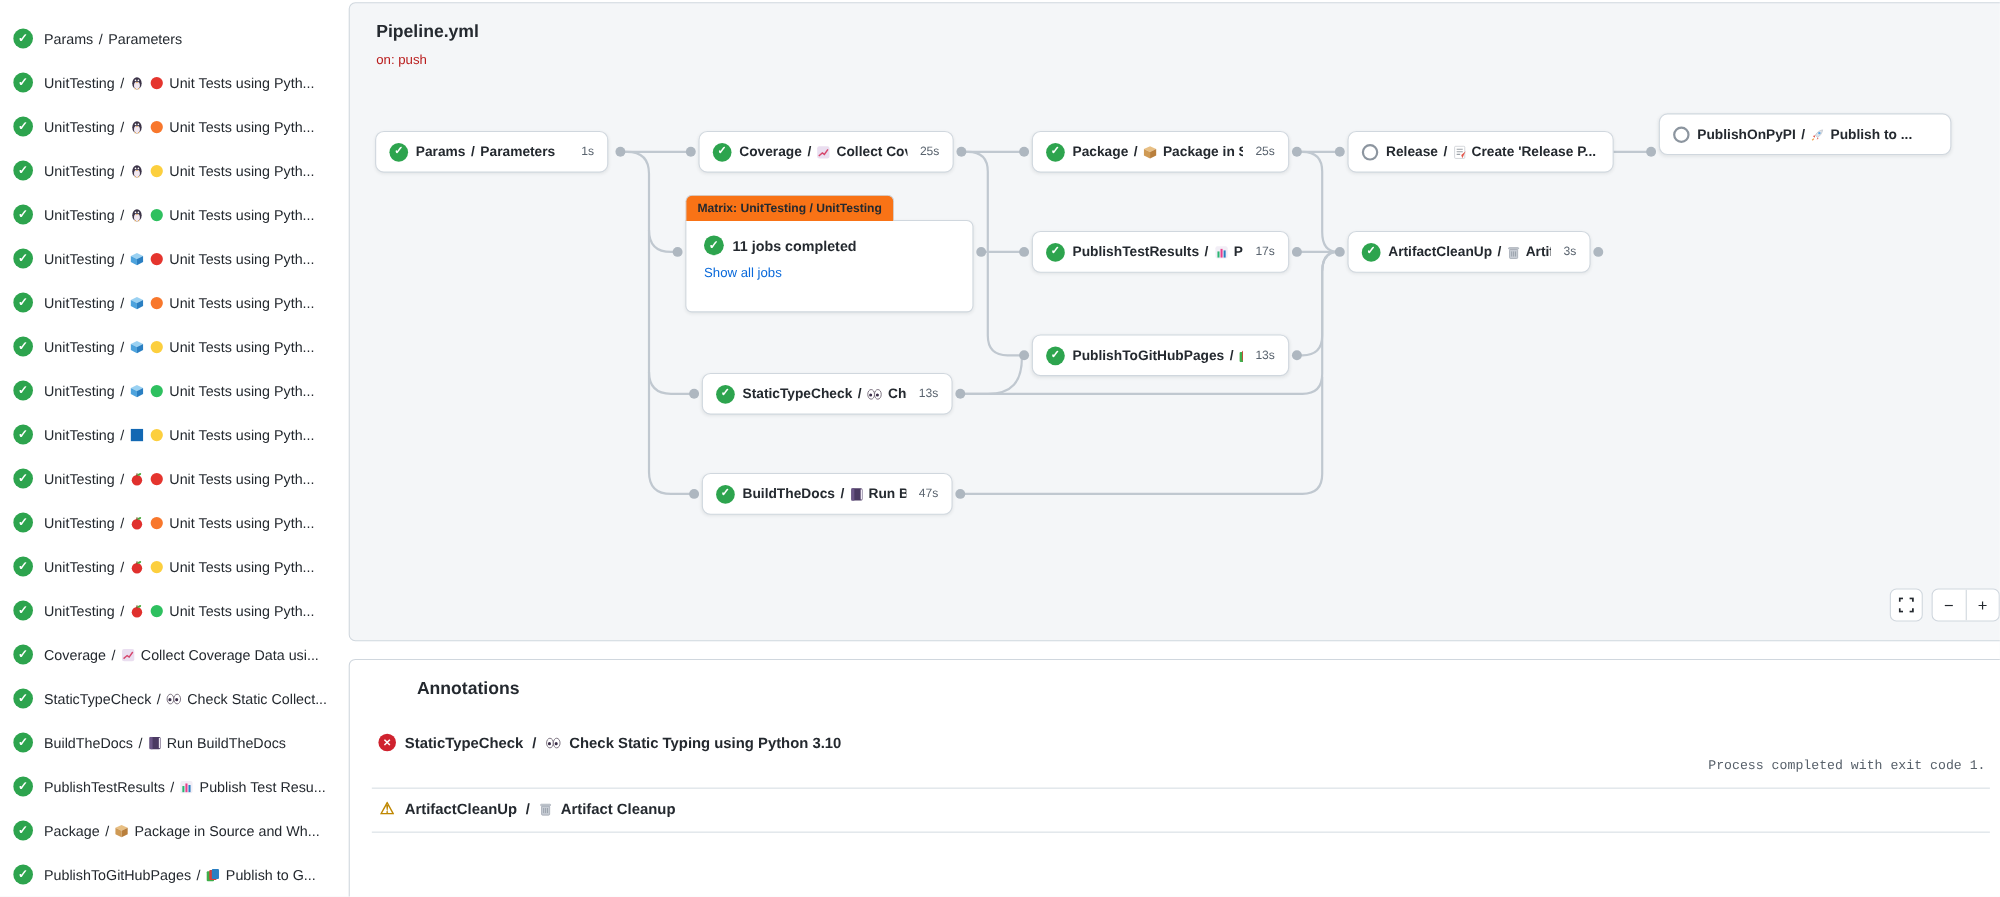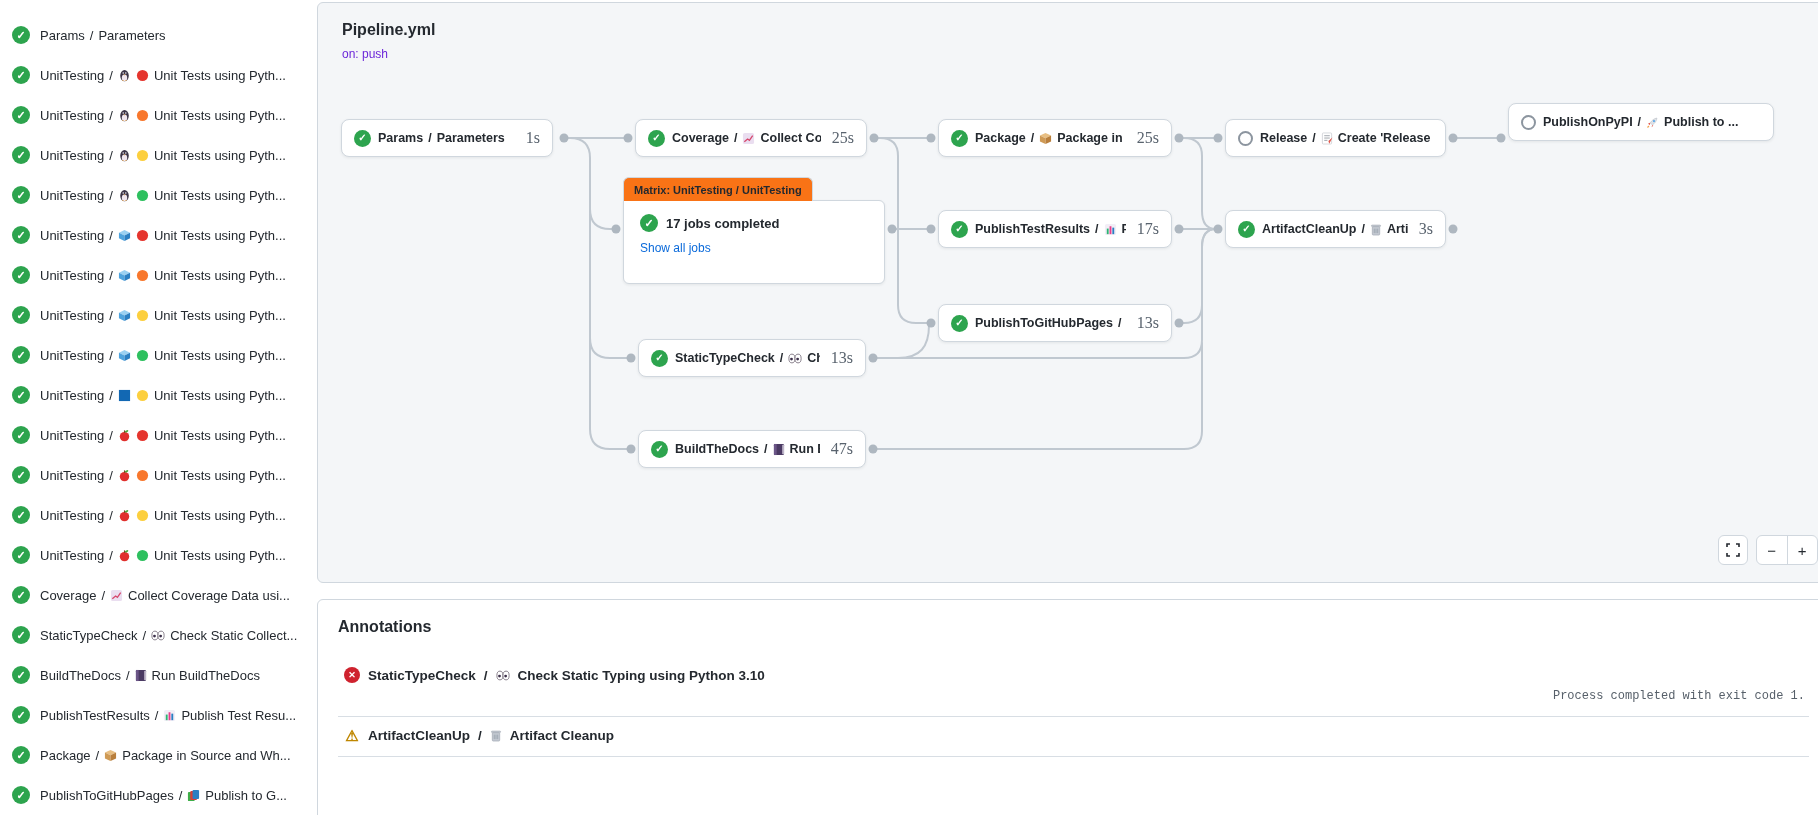--- a/index.html
+++ b/index.html
@@ -19,29 +19,29 @@
         color:#fff; display:inline-flex; align-items:center; justify-content:center;
         font-size:11px; font-weight:700; line-height:1; }
   .ci.sm { width:17px; height:17px; min-width:17px; font-size:10px; }
   .skip { width:15px; height:15px; min-width:15px; border-radius:50%; background:#fff;
           border:2px solid #8c959f; display:inline-block; }
   .nicon, .sicon { display:inline-flex; align-items:center; }
   
   .graph-panel { position:absolute; left:317px; top:2px; width:1513px; height:581px;
                  background:#f4f6f8; border:1px solid #d0d7de; border-radius:6px; }
   .graph-title { position:absolute; left:24px; top:18px; font-size:16px; font-weight:700; }
-  .graph-sub { position:absolute; left:24px; top:44px; font-size:12px; color:#6d28d9;text-align:center; }
+  .graph-sub { position:absolute; left:24px; top:44px; font-size:12px; color:#b91c1c;text-align:center; }
   .edges { position:absolute; left:0; top:0; width:1513px; height:581px; pointer-events:none; }
   .node { position:absolute; height:38px; background:#fff; border:1px solid #d0d7de;
           border-radius:8px; box-shadow:0 1px 3px rgba(31,35,40,.08);
           display:flex; align-items:center; gap:7px; padding:0 12px;
           font-size:12.5px; font-weight:600; cursor:pointer; }
   .nlabel { display:inline-flex; align-items:center; gap:5px; overflow:hidden;
             white-space:nowrap; flex:1; }
-  .dur { margin-left:auto; font-weight:400; font-size:16px; color:#59636e; padding-left:4px;font-family:Liberation Serif, serif; }
+  .dur { margin-left:auto; font-weight:400; font-size:11px; color:#59636e; padding-left:4px; }
   .matrix-tab { position:absolute; left:305px; top:174px; height:24px; padding:0 10px;
                 background:#f97316; border:1px solid #d0d7de; border-bottom:none;
                 border-radius:6px 6px 0 0; font-size:11px; font-weight:700;
                 display:flex; align-items:center; z-index:2; }
   .matrix-card { position:absolute; left:305px; top:197px; width:262px; height:84px;
                  background:#fff; border:1px solid #d0d7de; border-radius:0 6px 6px 6px;
                  box-shadow:0 1px 3px rgba(31,35,40,.08); padding:13px 16px; z-index:1; }
   .matrix-row { display:flex; align-items:center; gap:8px; font-size:13px; font-weight:600; }
   .matrix-link { margin-top:9px; font-size:12px; color:#0969da; cursor:pointer; }
   .gbtn { position:absolute; top:532px; height:30px; background:#fff;
@@ -51,21 +51,21 @@
   .zoomgrp { position:absolute; left:1438px; top:532px; width:62px; height:30px;
              background:#fff; border:1px solid #d0d7de; border-radius:6px;
              display:flex; overflow:hidden; }
   .zoomgrp .half { flex:1; display:flex; align-items:center; justify-content:center;
                    font-size:15px; color:#24292f; cursor:pointer; }
   .zoomgrp .half:first-child { border-right:1px solid #d0d7de; }
   
   .ann-panel { position:absolute; left:317px; top:599px; width:1513px; height:232px;
                background:#fff; border:1px solid #d0d7de; border-radius:6px;
                padding:18px 20px 0 20px; }
-  .ann-title { font-size:16px; font-weight:700; }
+  .ann-title { font-size:16px; font-weight:700;margin-left:41px; }
   .ann-sub { margin-top:5px; font-size:12px; color:#59636e; }
   .ann-list { margin-top:20px; }
   .ann-row { padding:11px 4px 13px 6px; border-bottom:1px solid #d8dee4; }
   .ann-head { display:flex; align-items:center; gap:8px; font-size:13.5px; font-weight:700;
               cursor:pointer; }
   .ann-msg { margin:6px 0 0 30px; font-family:"Liberation Mono", monospace;
              font-size:12px; color:#57606a;text-align:right; }
   .err-ic { width:16px; height:16px; min-width:16px; border-radius:50%; background:#cf222e;
             color:#fff; display:inline-flex; align-items:center; justify-content:center;
             font-size:9px; font-weight:700; line-height:1; }
@@ -529,21 +529,21 @@
           <svg width="13" height="13" viewBox="0 0 14 14">
             <polygon points="7,1 13,3.8 7,6.6 1,3.8" fill="#e8bf83"></polygon>
             <polygon points="1,3.8 7,6.6 7,13 1,10.2" fill="#cf9a55"></polygon>
             <polygon points="13,3.8 7,6.6 7,13 13,10.2" fill="#b97f3c"></polygon>
           </svg>
         </span>
         <span>Package in So...</span>
       </span>
     <span class="dur">25s</span>
   </div>
-  <div class="node" style="left:907px;top:116px;width:221px">
+  <div class="node" style="left:907px;top:116px;width:242px">
     <span class="skip"></span>
     <span class="nlabel">
         <span>Release</span>
         <span> / </span>
         <span class="nicon">
           <svg width="12" height="13" viewBox="0 0 13 14">
             <rect x="1.5" y="1" width="10" height="12" rx="1" fill="#fff" stroke="#c9ccd1" stroke-width="0.8"></rect>
             <line x1="3.5" y1="4" x2="9.5" y2="4" stroke="#9aa0a6" stroke-width="1"></line>
             <line x1="3.5" y1="6.5" x2="9.5" y2="6.5" stroke="#9aa0a6" stroke-width="1"></line>
             <line x1="3.5" y1="9" x2="7" y2="9" stroke="#9aa0a6" stroke-width="1"></line>
@@ -568,21 +568,21 @@
           </svg>
         </span>
         <span>Publish to ...</span>
       </span>
   </div>
 
   <div class="matrix-tab">Matrix: UnitTesting / UnitTesting</div>
   <div class="matrix-card">
     <div class="matrix-row">
       <span class="ci">✓</span>
-      <span>17 jobs completed</span>
+      <span>11 jobs completed</span>
     </div>
     <div class="matrix-link">Show all jobs</div>
   </div>
 
   <div class="node" style="left:620px;top:207px;width:234px">
     <span class="ci sm">✓</span>
     <span class="nlabel">
         <span>PublishTestResults</span>
         <span> / </span>
         <span class="nicon">

